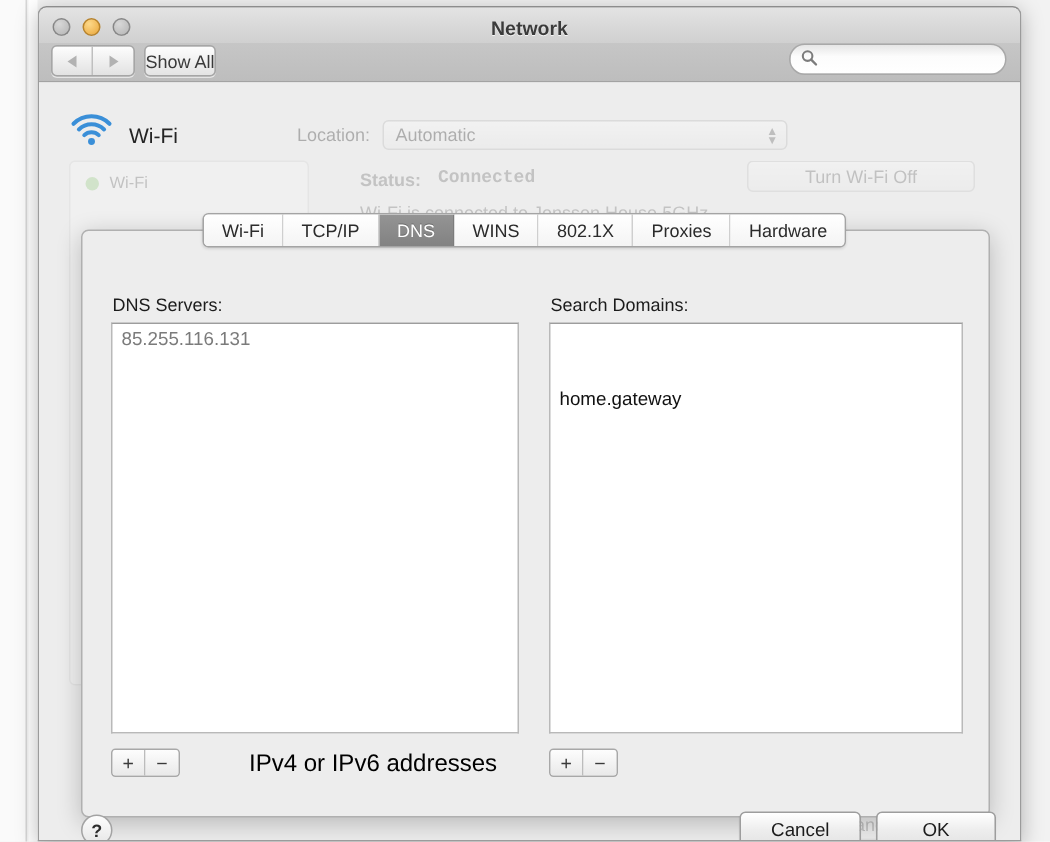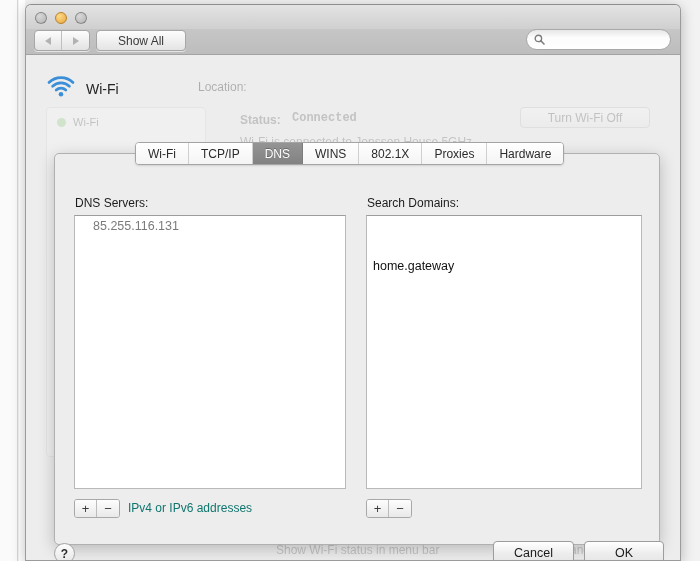--- a/index.html
+++ b/index.html
@@ -79,21 +79,21 @@
     width: 27px; height: 100%;
     display: flex; align-items: center; justify-content: center;
   }
   .navseg .nb:first-child { border-right: 1px solid #bfbfbf; }
   .tri { width:0; height:0; }
   .tri.left  { border-top:4px solid transparent; border-bottom:4px solid transparent; border-right:6px solid #b2b2b2; }
   .tri.right { border-top:4px solid transparent; border-bottom:4px solid transparent; border-left:6px solid #b2b2b2; }
 
   #showall {
     position: absolute; left: 70px; top: 25px;
-    height: 21px; padding: 0 21px;
+    height: 21px; padding: 0 0;
     display: flex; align-items: center;
     border: 1px solid #a6a6a6; border-radius: 4px;
     background: linear-gradient(to bottom, #fdfdfd, #e4e4e4);
     box-shadow: 0 1px 0 rgba(255,255,255,0.6);
     font-size: 12px; color: #3a3a3a;
   }
 
   #searchfield {
     position: absolute; right: 9px; top: 24px;
     width: 145px; height: 21px;
@@ -237,21 +237,21 @@
   }
   .pmgroup .pb {
     width: 22px; height: 100%;
     display: flex; align-items: center; justify-content: center;
     font-size: 13px; color: #3a3a3a;
     background: linear-gradient(to bottom,#fdfdfd,#e9e9e9);
   }
   .pmgroup .pb:first-child { border-right: 1px solid #bcbcbc; }
   .hint {
     position: absolute;
-    font-size: 12px; color: #0f766e;
+    font-size: 16px; color: #000000; margin-left: 38px;
   }
 
   
   #helpbtn {
     position: absolute; left: 12px; bottom: 12px;
     width: 21px; height: 21px; border-radius: 50%;
     border: 1px solid #a3a3a3;
     background: linear-gradient(to bottom,#fdfdfd,#e6e6e6);
     display: flex; align-items: center; justify-content: center;
     font-size: 12px; color: #2d2d2d; font-weight: bold;
@@ -278,20 +278,21 @@
 
 <div id="window">
 
   <div id="titlebar">
     <div class="traffic">
       <div class="light close"></div>
       <div class="light min"></div>
       <div class="light zoom"></div>
     </div>
 
+    <div id="win-title">Network</div>
 
     <div class="navseg">
       <div class="nb">
         <span class="tri left"></span>
       </div>
       <div class="nb">
         <span class="tri right"></span>
       </div>
     </div>
 
@@ -319,20 +320,24 @@
           <path d="M6.6 11.3 A12 12 0 0 1 23.4 11.3" fill="none" stroke="#3a8fd8" stroke-width="2.7" stroke-linecap="round"></path>
           <path d="M10.2 15.1 A7 7 0 0 1 19.8 15.1" fill="none" stroke="#3a8fd8" stroke-width="2.7" stroke-linecap="round"></path>
           <circle cx="15" cy="19.3" r="2.3" fill="#3a8fd8"></circle>
         </svg>
       </span>
       <span class="wifi-label">Wi-Fi</span>
     </div>
 
     <div class="loc-row">
       <span class="loc-label">Location:</span>
+      <span class="loc-popup">
+        <span>Automatic</span>
+        <span class="arrows">▲<br>▼</span>
+      </span>
     </div>
 
     <div class="bg-faint bg-sidebar">
       <div class="bg-srv" style="top:8px">
         <span class="dot green"></span>
         <span>Wi-Fi</span>
       </div>
       <div class="bg-srv" style="top:44px">
         <span class="dot red"></span>
         <span>Bluetooth PAN</span>
@@ -347,36 +352,35 @@
       </div>
       <div class="bg-srv" style="top:152px">
         <span class="dot red"></span>
         <span>Display Ethernet</span>
       </div>
     </div>
 
     <div class="bg-faint bg-right">
       <span class="bg-line" style="left:24px; top:6px; font-weight:bold;">Status:</span>
       <span class="bg-line" style="left:76px; top:4px; font-weight:bold;font-family:Liberation Mono, monospace;">Connected</span>
-      <span class="bg-btn" style="right:12px; top:0px; width:130px; height:21px;">
+      <span class="bg-btn" style="right:12px; top:0px; width:152px; height:21px;">
         <span>Turn Wi-Fi Off</span>
       </span>
       <span class="bg-line" style="left:24px; top:28px;">Wi-Fi is connected to Jonsson House 5GHz</span>
       <span class="bg-line" style="left:24px; top:46px;">and has the IP address 192.168.1.105.</span>
 
       <span class="bg-line" style="left:-70px; top:96px;">Network Name:</span>
       <span class="bg-btn" style="left:24px; top:92px; width:230px; height:21px;">
         <span>Jonsson House 5GHz</span>
       </span>
       <span class="bg-line" style="left:44px; top:128px;">Ask to join new networks</span>
       <span class="bg-line" style="left:44px; top:150px; width:340px; font-size:10.5px; line-height:13px;">Known networks will be joined automatically. If no known networks are available, you will have to manually select a network.</span>
     </div>
 
     <div class="bg-faint bg-bottomrow">
-      <span class="bg-line" style="left:250px; top:38px;">Show Wi-Fi status in menu bar</span>
       <span class="bg-btn" style="left:505px; top:34px; width:100px; height:21px;">
         <span>Advanced...</span>
       </span>
 
     </div>
 
     <div id="sheet">
 
       <div id="tabbar">
         <div class="tab">
@@ -396,21 +400,21 @@
         </div>
         <div class="tab">
           <span>Proxies</span>
         </div>
         <div class="tab">
           <span>Hardware</span>
         </div>
       </div>
 
       <span class="sheet-label" style="left:20px; top:42px;">DNS Servers:</span>
-      <div class="listbox dim" style="left:19px; top:61px; width:272px; height:274px;padding-left:12px;">
+      <div class="listbox dim" style="left:19px; top:61px; width:272px; height:274px;">
         <div class="row">85.255.116.131</div>
       </div>
       <div class="pmgroup" style="left:19px; top:345px;">
         <div class="pb">
           <span>+</span>
         </div>
         <div class="pb">
           <span>−</span>
         </div>
       </div>

